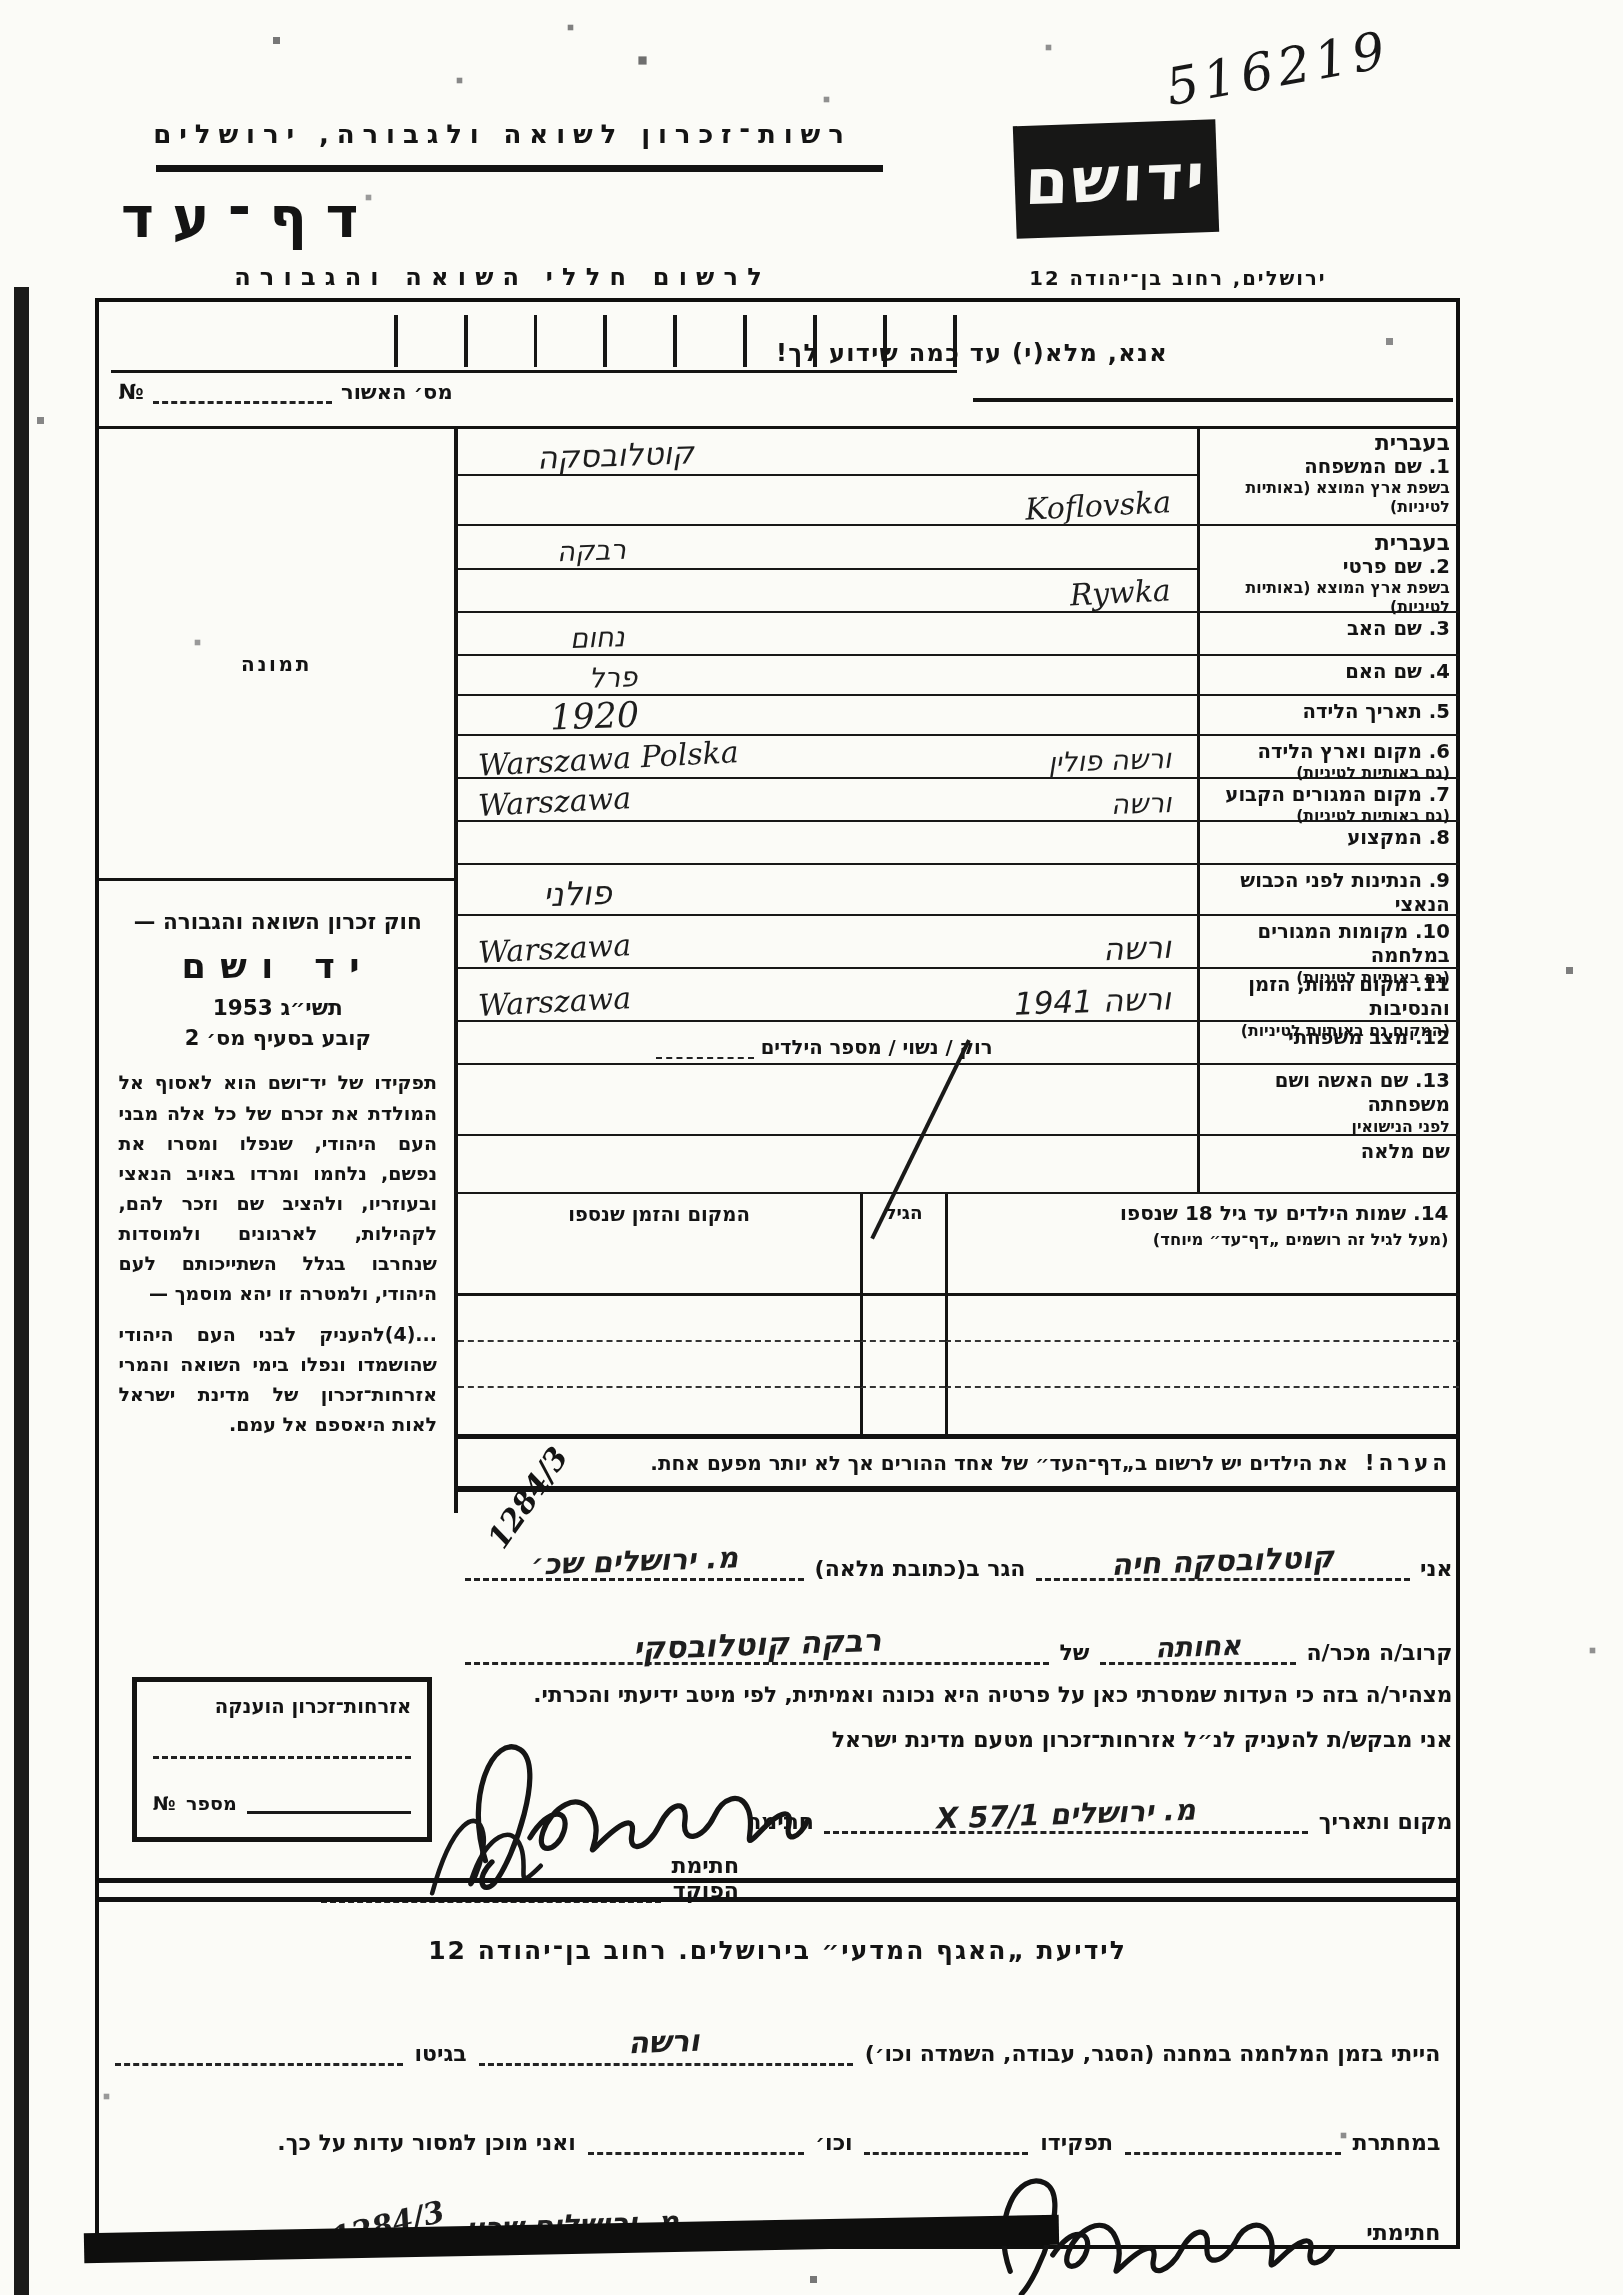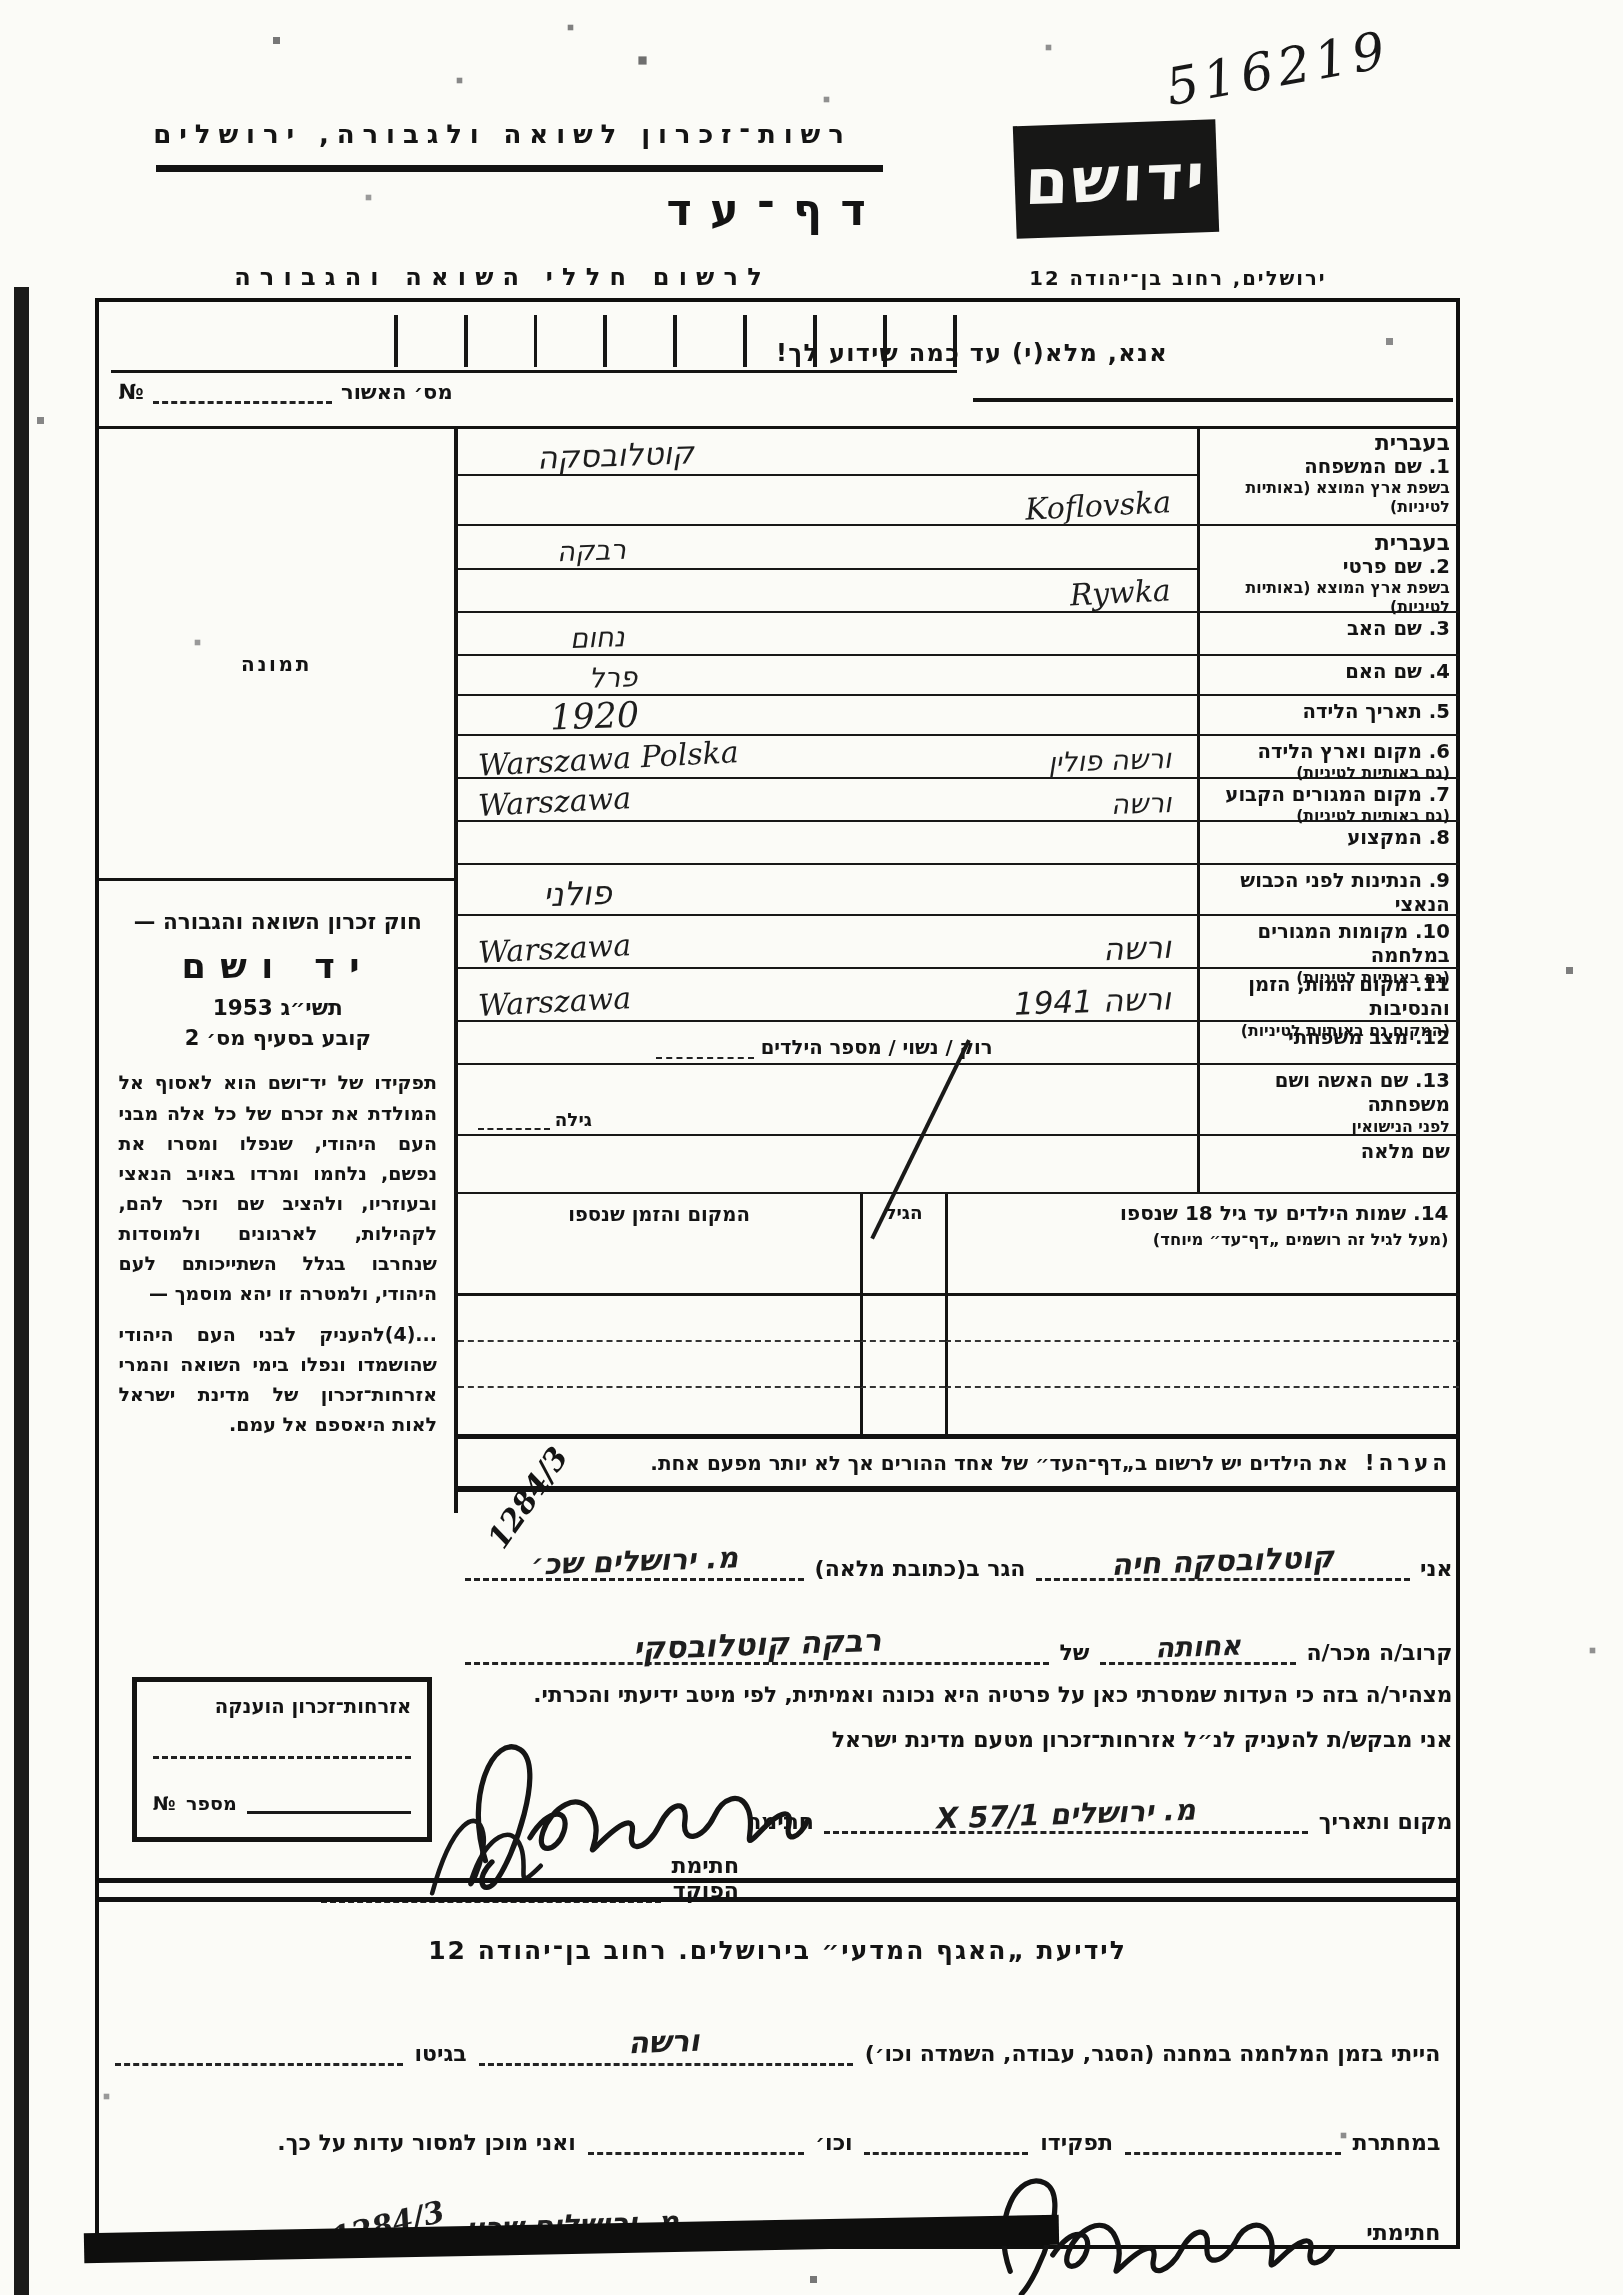--- a/index.html
+++ b/index.html
@@ -11,22 +11,22 @@
   .specks{position:absolute;left:0;top:0;width:2.6px;height:2.6px;background:transparent;
     box-shadow:275px 39px 0 2px #777,458px 79px 0 1.3px #888,641px 59px 0 2.6px #6f6f6f,
     825px 98px 0 1.3px #909090,367px 196px 0 1.3px #9a9a9a,1388px 340px 0 2px #8a8a8a,
     196px 641px 0 1.3px #999,1568px 969px 0 2px #7d7d7d,39px 419px 0 2px #868686,
     1591px 1649px 0 1.3px #909090,812px 2278px 0 2px #777,1342px 2134px 0 1.3px #8c8c8c,
     105px 2095px 0 1.3px #999,569px 26px 0 1.3px #808080,1047px 46px 0 1.3px #8f8f8f;}
   
   .hdr-org{position:absolute;top:119px;left:121px;width:763px;text-align:center;
     font-size:26px;font-weight:bold;letter-spacing:7.9px;white-space:nowrap;}
   .hdr-rule{position:absolute;top:165px;left:156px;width:727px;height:6.5px;background:#131313;}
-  .hdr-title{position:absolute;top:185px;left:121px;width:763px;text-align:right;
-    font-size:43px;font-weight:bold;letter-spacing:18.3px;}
+  .hdr-title{position:absolute;top:185px;left:121px;width:763px;text-align:left;
+    font-size:56px;font-weight:bold;letter-spacing:18.3px;}
   .hdr-sub{position:absolute;top:263px;left:121px;width:763px;text-align:center;
     font-size:24px;font-weight:bold;letter-spacing:9.2px;white-space:nowrap;}
   .logo{position:absolute;left:1016px;top:124px;width:200px;height:110px;background:#171716;
     transform:rotate(-2deg);display:flex;align-items:center;justify-content:center;
     box-shadow:0 0 0 1.3px #171716;}
   .logo span{color:#f6f6f2;font-size:63px;font-weight:bold;letter-spacing:2.6px;transform:skewX(-4deg);}
   .logo-addr{position:absolute;left:962px;top:267px;width:432px;text-align:center;
     font-size:19.6px;font-weight:bold;letter-spacing:2px;white-space:nowrap;}
   .doc-num{position:absolute;left:1165px;top:39px;font-family:"DejaVu Serif",serif;
     font-style:italic;font-size:51px;transform:rotate(-10deg);letter-spacing:5.2px;color:#181818;direction:ltr;}
@@ -371,29 +371,20 @@
           </div>
         </div>
           </div>
       </div>
 
       <div class="frow" style="height:69px">
         <div class="lbl">
           <div class="main">13. שם האשה ושם משפחתה</div>
           <div class="sub">לפני הנישואין</div>
         </div>
-        <div class="wc">
-            <div class="slot">
-          <span class="sp"></span>
-          <div class="agetag">
-            <span>גילה</span>
-            <span class="adot"></span>
-          </div>
-        </div>
-          </div>
       </div>
 
       <div class="frow" style="height:56px">
         <div class="lbl">
             <div class="main">שם מלאה</div>
           </div>
       </div>
 
       <div class="ch-h">
         <div class="c-lbl">

